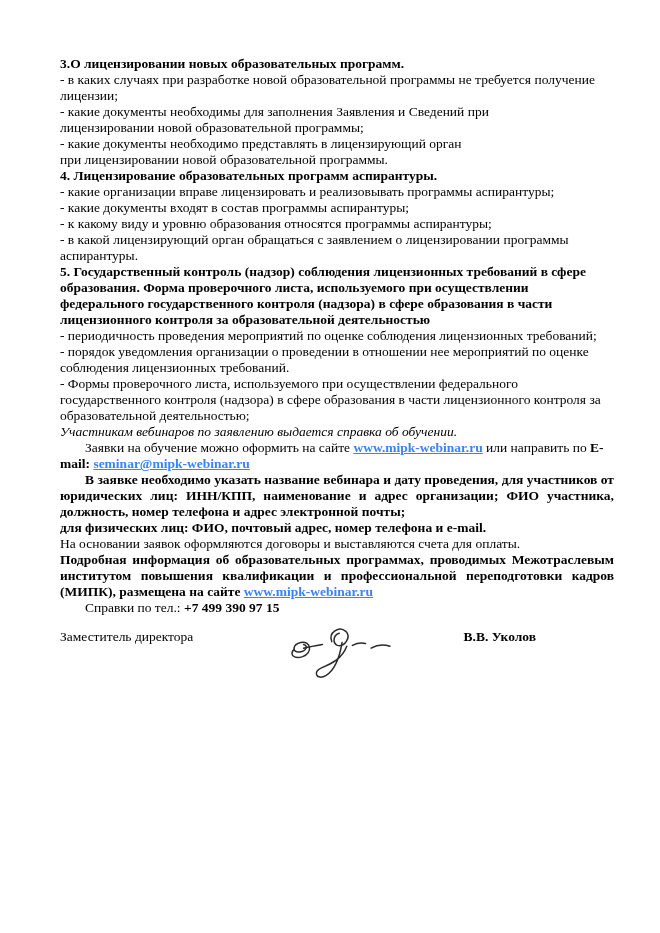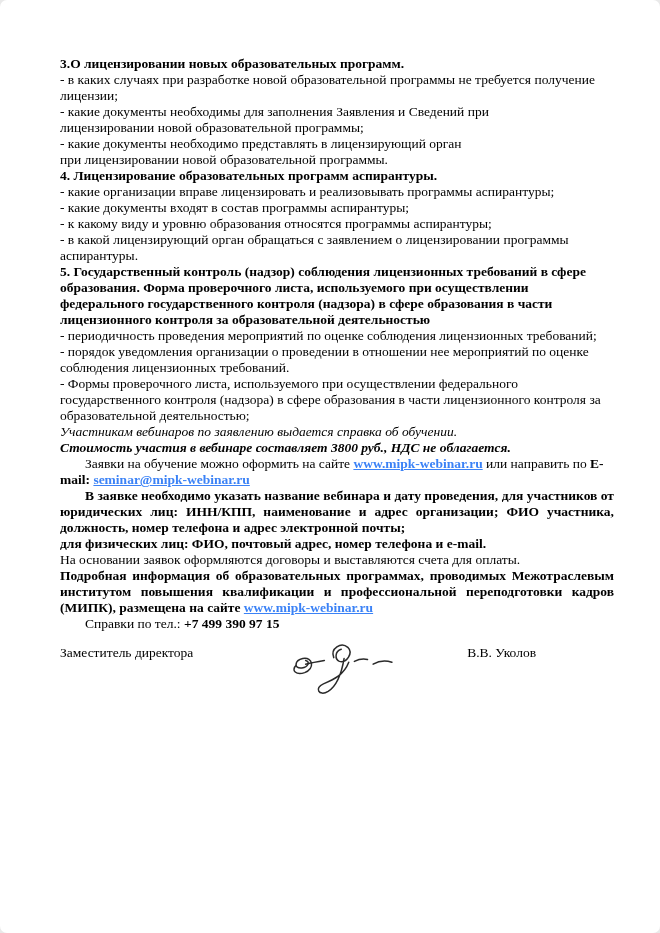--- a/index.html
+++ b/index.html
@@ -8,21 +8,20 @@
     width: 660px;
     height: 933px;
     margin: 0 auto;
     background: #ffffff;
     box-sizing: border-box;
     padding: 56px 46px 0 60px;
     font-family: "Liberation Serif", "DejaVu Serif", serif;
     font-size: 13.5px;
     line-height: 16px;
     color: #000000;
-    border-radius: 7px;
   }
   .doc-body { width: 100%; }
   .p { margin: 0; padding: 0; text-align: left; }
   .b  { font-weight: bold; }
   .i  { font-style: italic; }
   .bi { font-weight: bold; font-style: italic; }
   .center  { text-align: left; }
   .justify { text-align: justify; }
   .indent  { text-indent: 25px; }
   .pre { white-space: pre-wrap; }
@@ -32,21 +31,21 @@
     text-decoration: underline;
     cursor: pointer;
   }
   .sig-row {
     display: flex;
     align-items: flex-start;
     justify-content: space-between;
     margin-top: 13px;
   }
   .sig-label { font-weight: normal; white-space: nowrap; }
-  .sig-name  { font-weight: normal; white-space: nowrap; margin-right: 78px; }
+  .sig-name  { font-weight: bold; white-space: nowrap; margin-right: 78px; }
   .sig-art {
     width: 128px;
     height: 60px;
     margin-top: -8px;
     margin-left: 30px;
     flex: 0 0 auto;
   }
   .sig-art svg { width: 100%; height: 100%; display: block; }
 </style>
 </head>
@@ -64,21 +63,20 @@
       <p class="p b"><span>4. Лицензирование образовательных программ аспирантуры.</span></p>
       <p class="p"><span>- какие организации вправе лицензировать и реализовывать программы аспирантуры;</span></p>
       <p class="p"><span>- какие документы входят в состав программы аспирантуры;</span></p>
       <p class="p"><span>- к какому виду и уровню образования относятся программы аспирантуры;</span></p>
       <p class="p"><span>- в какой лицензирующий орган обращаться с заявлением о лицензировании программы аспирантуры.</span></p>
       <p class="p b"><span>5. Государственный контроль (надзор) соблюдения лицензионных требований в сфере образования. Форма проверочного листа, используемого при осуществлении федерального государственного контроля (надзора) в сфере образования в части лицензионного контроля за образовательной деятельностью</span></p>
       <p class="p"><span>- периодичность проведения мероприятий по оценке соблюдения лицензионных требований;</span></p>
       <p class="p"><span>- порядок уведомления организации о проведении в отношении нее мероприятий по оценке соблюдения лицензионных требований.</span></p>
       <p class="p"><span>- Формы проверочного листа, используемого при осуществлении федерального государственного контроля (надзора) в сфере образования в части лицензионного контроля за образовательной деятельностью;</span></p>
       <p class="p i center"><span>Участникам вебинаров по заявлению выдается справка об обучении.</span></p>
-      <p class="p bi"><span>Стоимость участия в вебинаре составляет 3800 руб., НДС не облагается.</span></p>
       <p class="p indent"><span>Заявки на обучение можно оформить на сайте </span><a class="link">www.mipk-webinar.ru</a><span> или направить по </span><span class="b">E-mail: </span><a class="link">seminar@mipk-webinar.ru</a></p>
       <p class="p b justify indent"><span>В заявке необходимо указать название вебинара и дату проведения, для участников от юридических лиц: ИНН/КПП, наименование и адрес организации; ФИО участника, должность, номер телефона и адрес электронной почты;</span></p>
       <p class="p b"><span>для физических лиц: ФИО, почтовый адрес, номер телефона и e-mail.</span></p>
       <p class="p"><span>На основании заявок оформляются договоры и выставляются счета для оплаты.</span></p>
       <p class="p b justify"><span>Подробная информация об образовательных программах, проводимых Межотраслевым институтом повышения квалификации и профессиональной переподготовки кадров (МИПК), размещена на сайте </span><a class="link">www.mipk-webinar.ru</a></p>
       <p class="p indent"><span>Справки по тел.: </span><span class="b">+7 499 390 97 15</span></p>
     </div>
 
   <div class="sig-row">
     <span class="sig-label">Заместитель директора</span>

